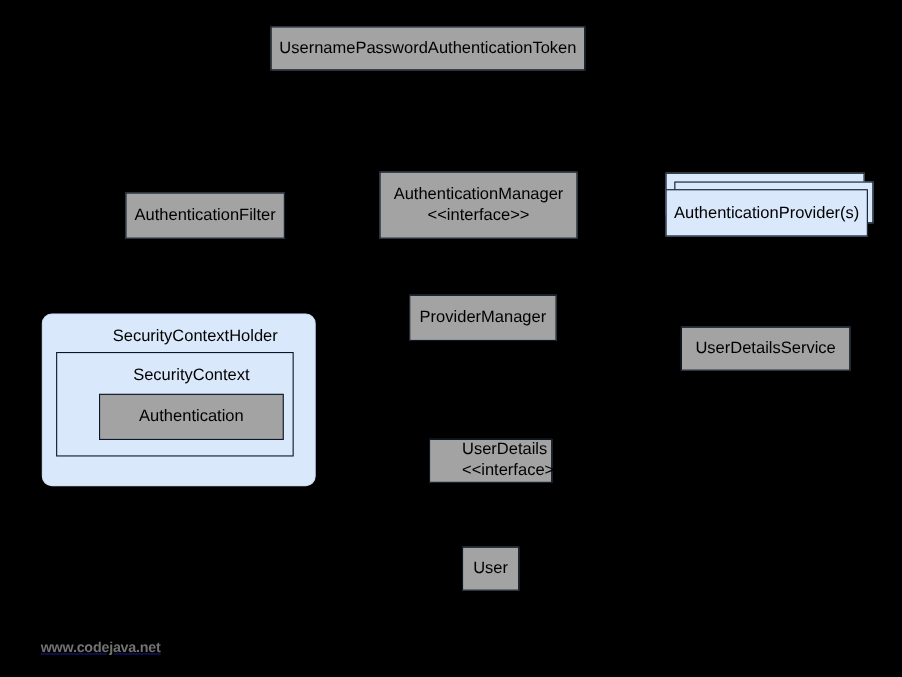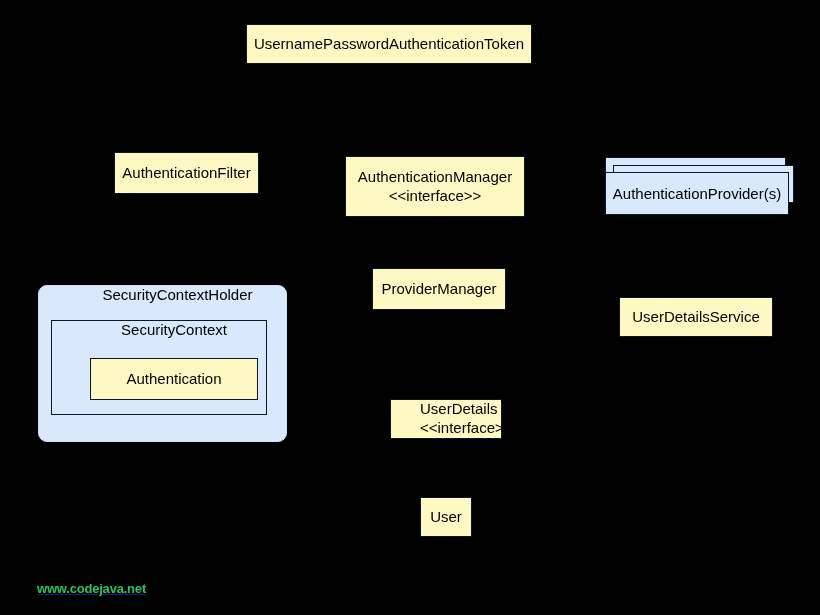--- a/index.html
+++ b/index.html
@@ -20,21 +20,21 @@
     position: absolute;
     left: 0; top: 0;
     width: 820px;
     height: 615px;
     background: #000000;
   }
 
   
   .node {
     position: absolute;
-    background: #fef9c3;
+    background: #a3a3a3;
     border: 1px solid #0a1729;
     box-sizing: border-box;
     display: flex;
     align-items: center;
     justify-content: center;
     text-align: center;
     font-size: 15px;
     line-height: 1.25;
     color: #000000;
     white-space: pre-line;
@@ -50,21 +50,21 @@
   .container-node {
     position: absolute;
     box-sizing: border-box;
     display: flex;
     flex-direction: column;
     align-items: center;
     font-size: 15px;
     color: #000000;
   }
   .container-node > .c-label {
-    padding-top: 0;
+    padding-top: 11px;
     text-align: center;
     line-height: 1.2;
     margin-left: 30px;
   }
 
   .holder-outer {
     background: #dae8fc;
     border: 1px solid #cfe0f5;
     border-radius: 9px;
   }
@@ -93,36 +93,36 @@
     justify-content: center;
     text-align: center;
     font-size: 15px;
     color: #000000;
   }
 
   .footer-link {
     position: absolute;
     font-size: 13px;
     font-weight: bold;
-    color: #22c55e;
+    color: #737373;
     text-decoration: underline;
     text-decoration-color: #181887;
     letter-spacing: -0.2px;
     white-space: nowrap;
     text-align: center;
   }
 </style>
 </head>
 <body>
 
 <div class="canvas">
 
   <div class="node" style="left:246px; top:24px; width:286px; height:40px;">UsernamePasswordAuthenticationToken</div>
 
-  <div class="node" style="left:114px; top:152px; width:145px; height:42px;">AuthenticationFilter</div>
+  <div class="node" style="left:114px; top:175px; width:145px; height:42px;">AuthenticationFilter</div>
 
   <div class="node" style="left:345px; top:156px; width:180px; height:61px;">AuthenticationManager
 &lt;&lt;interface&gt;&gt;</div>
 
   <div class="stack-wrap" style="left:605px; top:157px; width:200px; height:58px;">
     <div class="stack-layer" style="left:0px; top:0px; width:181px; height:38px;"></div>
     <div class="stack-layer" style="left:8px; top:8px; width:181px; height:38px;"></div>
     <div class="stack-front" style="left:0; top:15px; width:184px; height:43px;">AuthenticationProvider(s)</div>
   </div>
 

